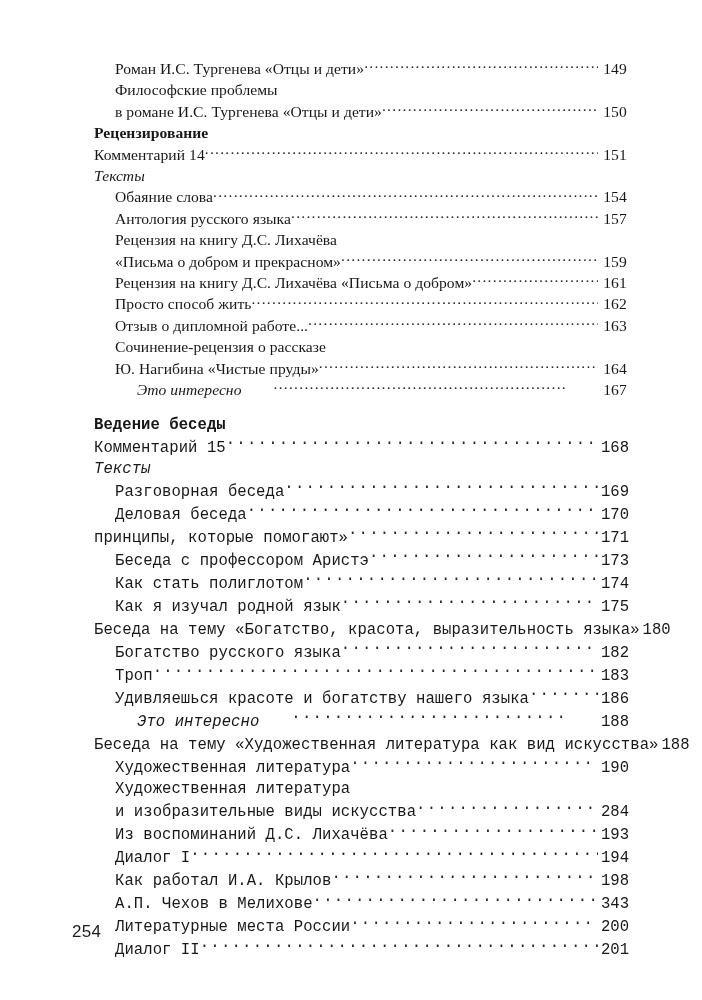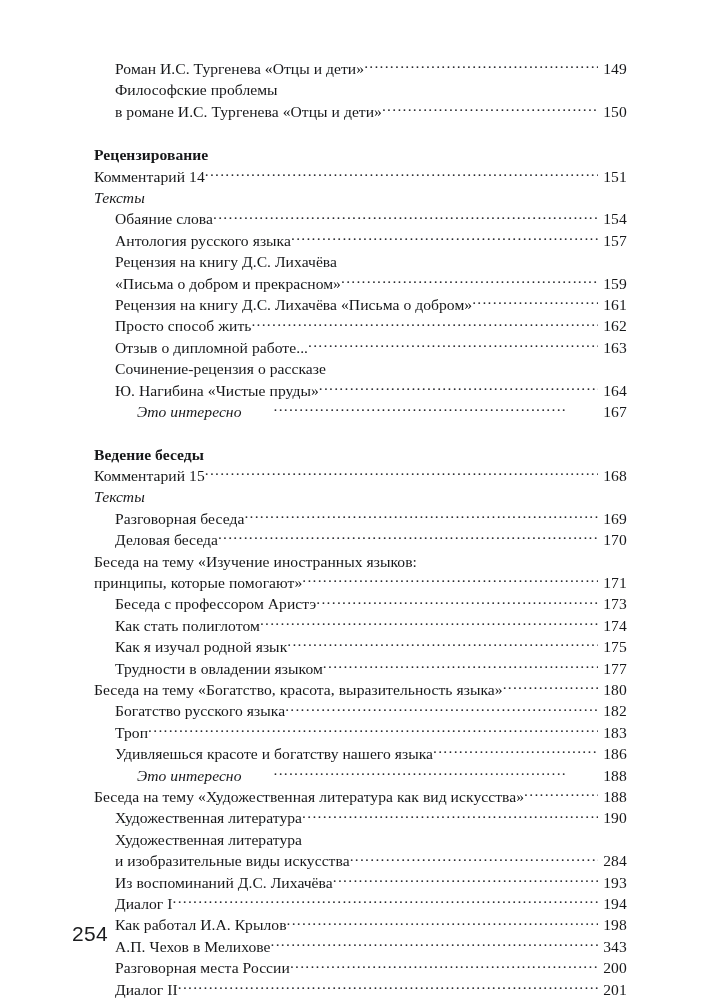--- a/index.html
+++ b/index.html
@@ -67,30 +67,30 @@
   .lv2 { margin-left: 43px; gap: 32px; }
 
   .lv1 .pg, .lv2 .pg { width: 34px; }
 
   
   .bold   { font-weight: bold; }
   .italic { font-style: italic; }
 
   
   .grp { margin-top: 0; }
-  .grp.sep-lg { margin-top: 22px; }
-  .grp.sep-md { margin-top: 21px; }
+  .grp.sep-lg { }
+  .grp.sep-md { margin-top: 14px; font-family: Liberation Mono, monospace; }
 
   
   #folio {
     position: absolute;
     left: 72px;
     top: 922px;
     font-family: "Liberation Sans", "DejaVu Sans", sans-serif;
-    font-size: 21px;
+    font-size: 17px;
     color: #1b1c1e;
     letter-spacing: 0.3px;
   }
 </style>
 </head>
 <body>
 
 <div id="toc">
     <div class="grp">
       <div class="line lv1">
@@ -181,47 +181,39 @@
       <div class="line lv1">
         <span class="title">Разговорная беседа</span>
         <span class="leader"></span>
         <span class="pg">169</span>
       </div>
       <div class="line lv1">
         <span class="title">Деловая беседа</span>
         <span class="leader"></span>
         <span class="pg">170</span>
       </div>
-      <div class="line lv0 plain">
-        <span class="title">Беседа на тему «Изучение иностранных языков:</span>
-      </div>
       <div class="line lv0">
         <span class="title">принципы, которые помогают»</span>
         <span class="leader"></span>
         <span class="pg">171</span>
       </div>
       <div class="line lv1">
         <span class="title">Беседа с профессором Аристэ</span>
         <span class="leader"></span>
         <span class="pg">173</span>
       </div>
       <div class="line lv1">
         <span class="title">Как стать полиглотом</span>
         <span class="leader"></span>
         <span class="pg">174</span>
       </div>
       <div class="line lv1">
         <span class="title">Как я изучал родной язык</span>
         <span class="leader"></span>
         <span class="pg">175</span>
-      </div>
-      <div class="line lv1">
-        <span class="title">Трудности в овладении языком</span>
-        <span class="leader"></span>
-        <span class="pg">177</span>
       </div>
       <div class="line lv0">
         <span class="title">Беседа на тему «Богатство, красота, выразительность языка»</span>
         <span class="leader"></span>
         <span class="pg">180</span>
       </div>
       <div class="line lv1">
         <span class="title">Богатство русского языка</span>
         <span class="leader"></span>
         <span class="pg">182</span>
@@ -273,21 +265,21 @@
         <span class="title">Как работал И.А. Крылов</span>
         <span class="leader"></span>
         <span class="pg">198</span>
       </div>
       <div class="line lv1">
         <span class="title">А.П. Чехов в Мелихове</span>
         <span class="leader"></span>
         <span class="pg">343</span>
       </div>
       <div class="line lv1">
-        <span class="title">Разговорная места России</span>
+        <span class="title">Литературные места России</span>
         <span class="leader"></span>
         <span class="pg">200</span>
       </div>
       <div class="line lv1">
         <span class="title">Диалог II</span>
         <span class="leader"></span>
         <span class="pg">201</span>
       </div>
     </div>
   </div>

